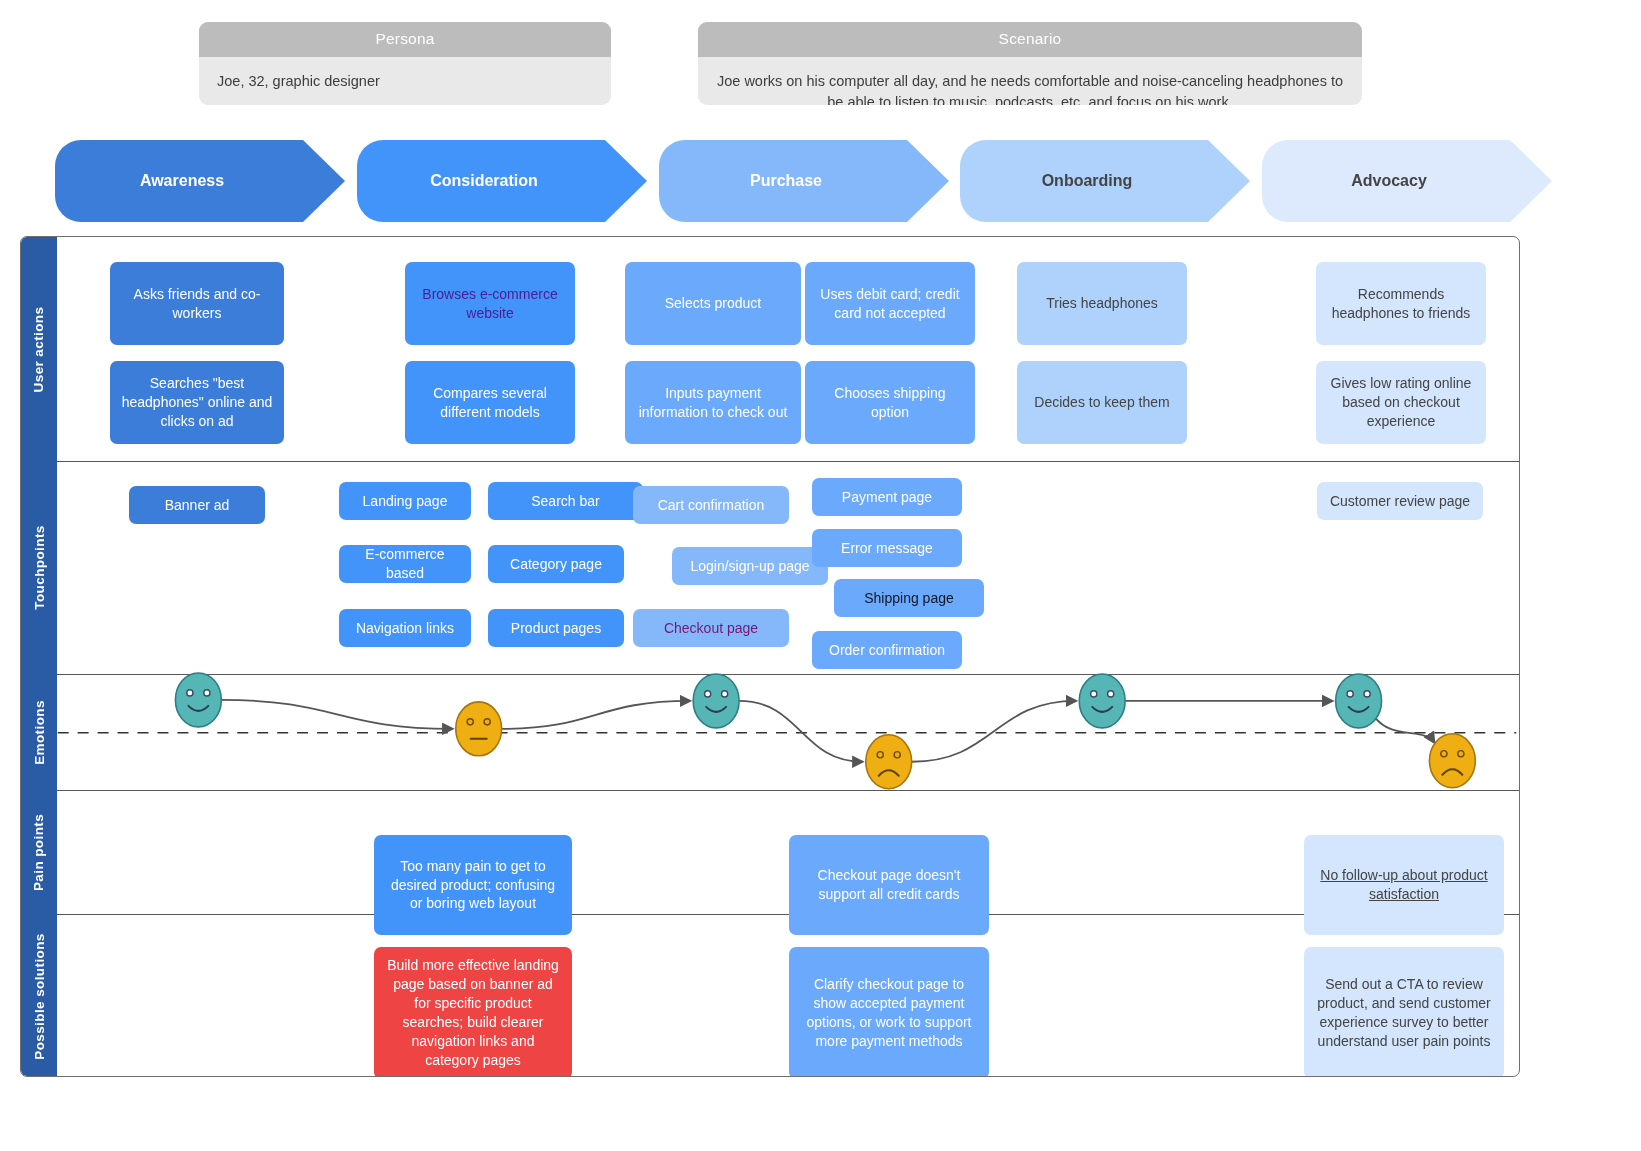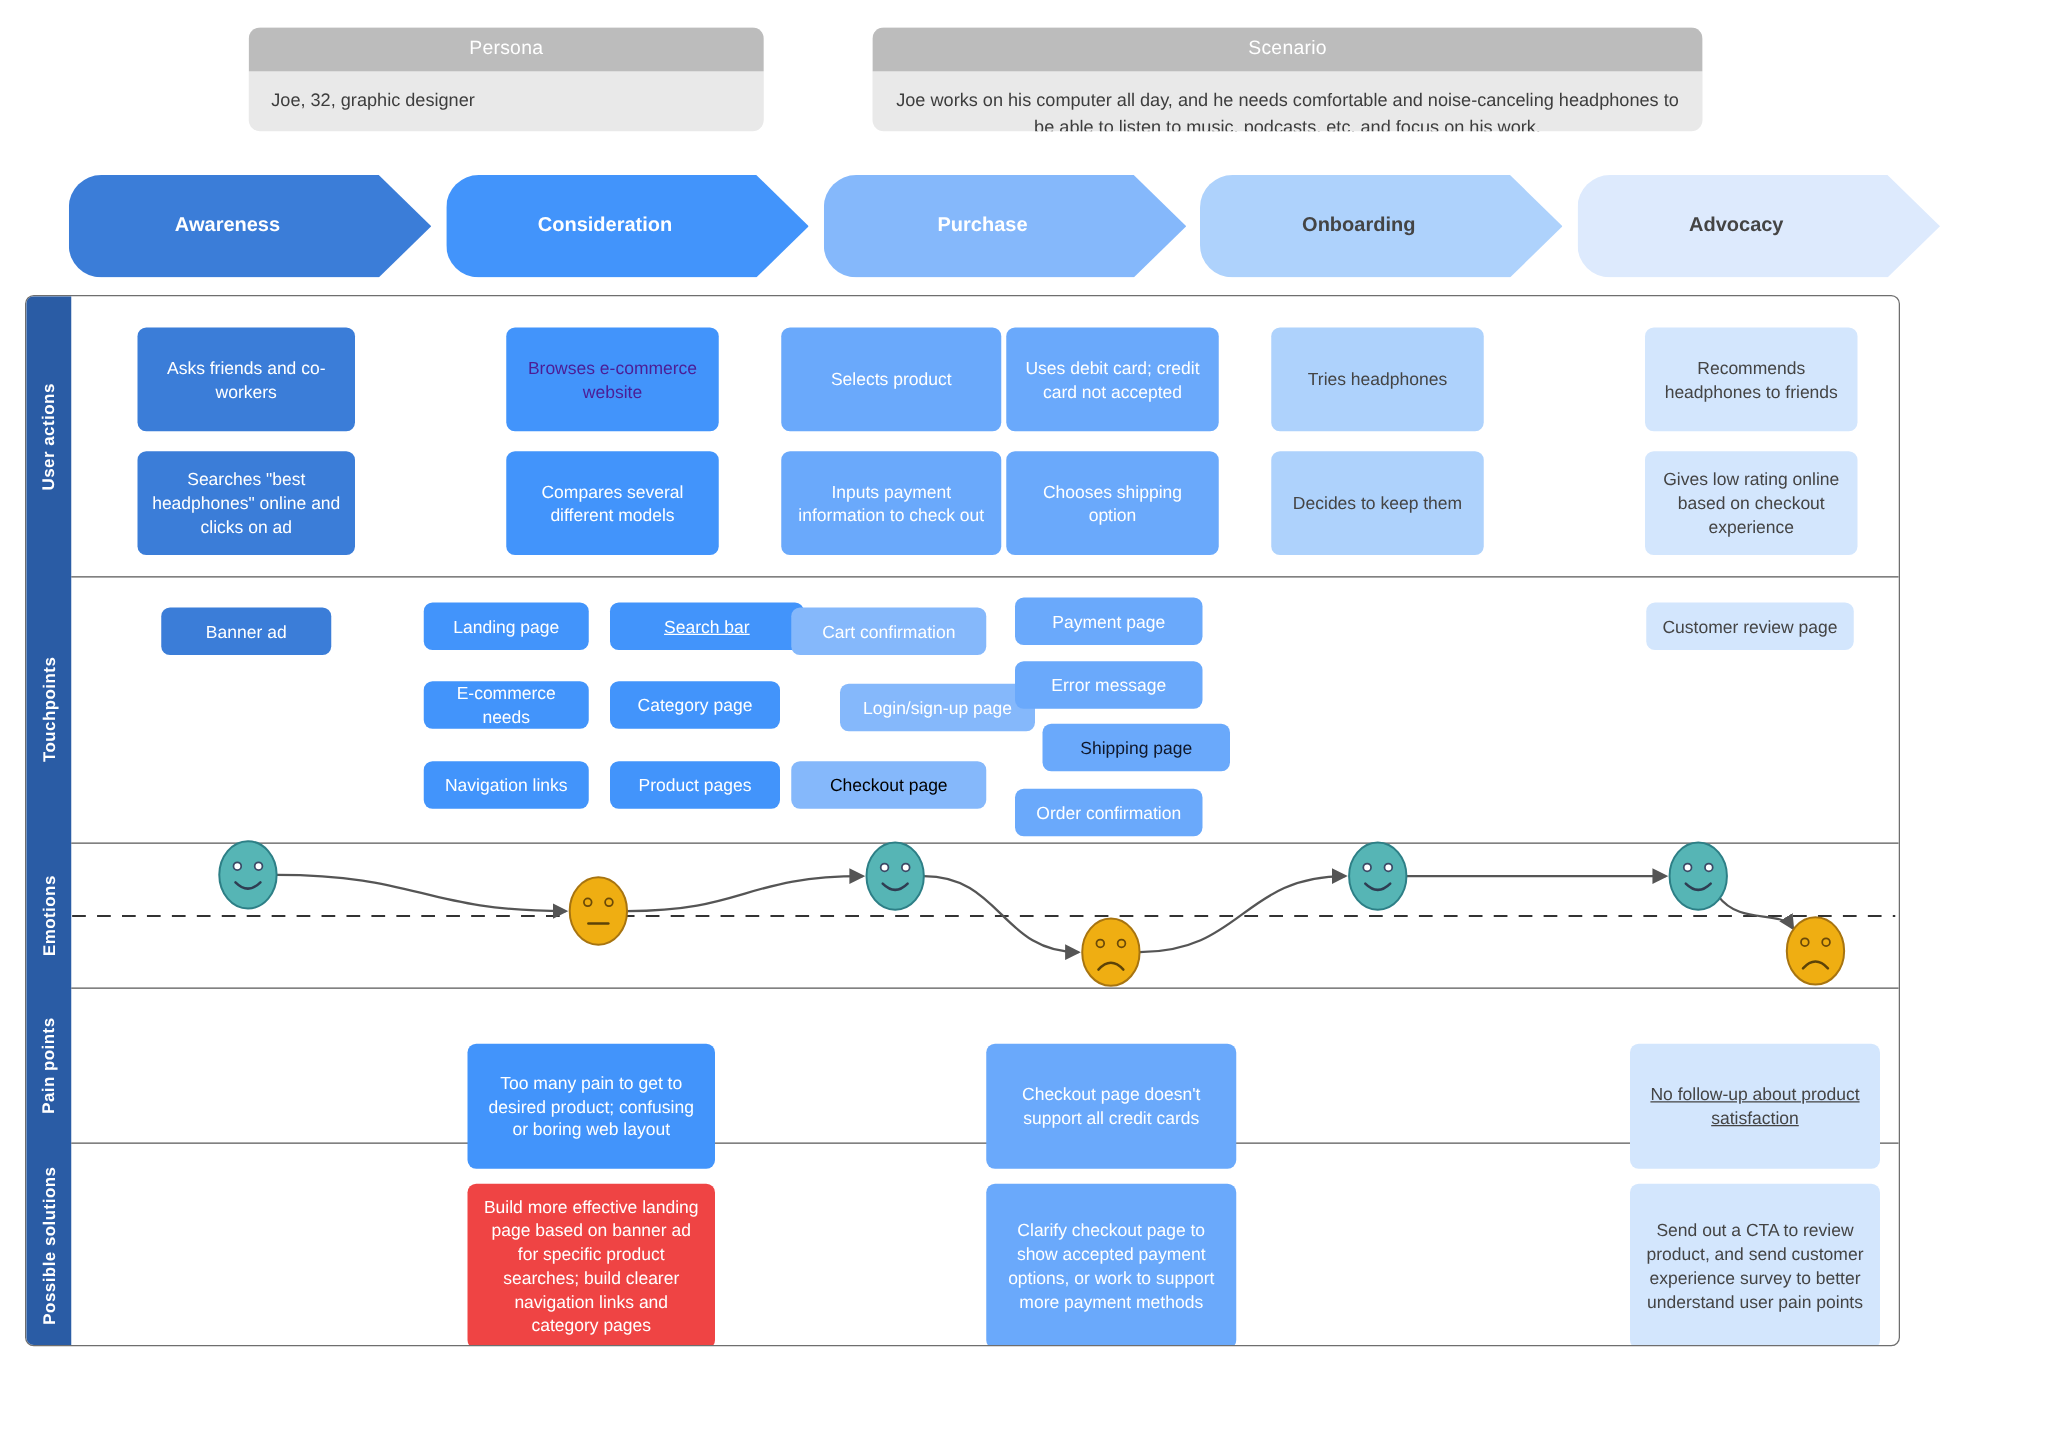--- a/index.html
+++ b/index.html
@@ -210,41 +210,41 @@
       <div class="card" style="left: 1295px; top: 124px; width: 170px; height: 83px; background: rgb(211, 230, 253); color: rgb(68, 68, 68);">
         <span>Gives low rating online based on checkout experience</span>
       </div>
       <div class="card" style="left: 108px; top: 249px; width: 136px; height: 38px; background: rgb(59, 125, 216); color: rgb(255, 255, 255);">
         <span>Banner ad</span>
       </div>
       <div class="card" style="left: 318px; top: 245px; width: 132px; height: 38px; background: rgb(66, 148, 251); color: rgb(255, 255, 255);">
         <span>Landing page</span>
       </div>
       <div class="card" style="left: 318px; top: 308px; width: 132px; height: 38px; background: rgb(66, 148, 251); color: rgb(255, 255, 255);">
-        <span>E-commerce needs</span>
+        <span>E-commerce based</span>
       </div>
       <div class="card" style="left: 318px; top: 372px; width: 132px; height: 38px; background: rgb(66, 148, 251); color: rgb(255, 255, 255);">
         <span>Navigation links</span>
       </div>
-      <div class="card" style="left: 467px; top: 245px; width: 155px; height: 38px; background: rgb(66, 148, 251); color: rgb(255, 255, 255); text-decoration: underline;">
+      <div class="card" style="left: 467px; top: 245px; width: 155px; height: 38px; background: rgb(66, 148, 251); color: rgb(255, 255, 255);">
         <span>Search bar</span>
       </div>
       <div class="card" style="left: 467px; top: 308px; width: 136px; height: 38px; background: rgb(66, 148, 251); color: rgb(255, 255, 255);">
         <span>Category page</span>
       </div>
       <div class="card" style="left: 467px; top: 372px; width: 136px; height: 38px; background: rgb(66, 148, 251); color: rgb(255, 255, 255);">
         <span>Product pages</span>
       </div>
       <div class="card" style="left: 612px; top: 249px; width: 156px; height: 38px; background: rgb(133, 184, 251); color: rgb(255, 255, 255);">
         <span>Cart confirmation</span>
       </div>
       <div class="card" style="left: 612px; top: 310px; width: 156px; height: 38px; background: rgb(133, 184, 251); color: rgb(255, 255, 255); margin-left: 39px;">
         <span>Login/sign-up page</span>
       </div>
-      <div class="card" style="left: 612px; top: 372px; width: 156px; height: 38px; background: rgb(133, 184, 251); color: #000000;">
+      <div class="card" style="left: 612px; top: 372px; width: 156px; height: 38px; background: rgb(133, 184, 251); color: #701a75;">
         <span>Checkout page</span>
       </div>
       <div class="card" style="left: 791px; top: 241px; width: 150px; height: 38px; background: rgb(106, 169, 251); color: rgb(255, 255, 255);">
         <span>Payment page</span>
       </div>
       <div class="card" style="left: 791px; top: 292px; width: 150px; height: 38px; background: rgb(106, 169, 251); color: rgb(255, 255, 255);">
         <span>Error message</span>
       </div>
       <div class="card" style="left: 813px; top: 342px; width: 150px; height: 38px; background: rgb(106, 169, 251); color: #0f172a;">
         <span>Shipping page</span>

